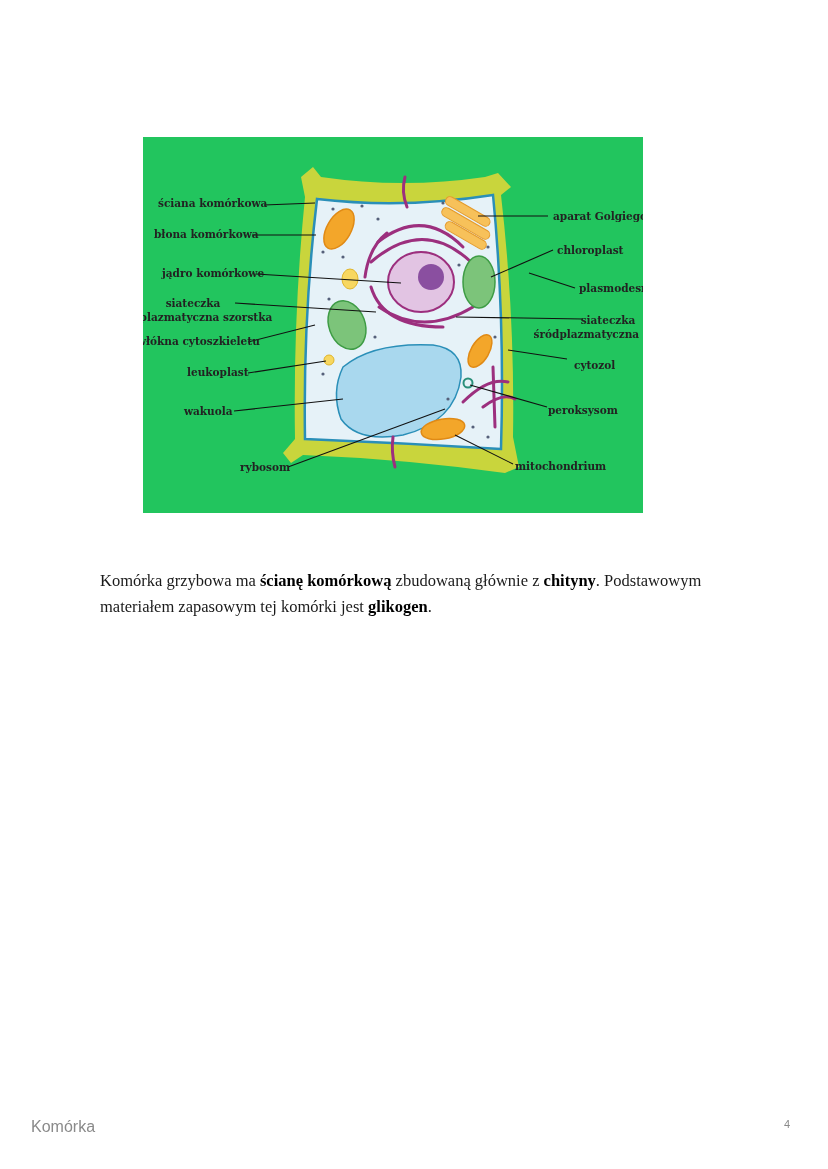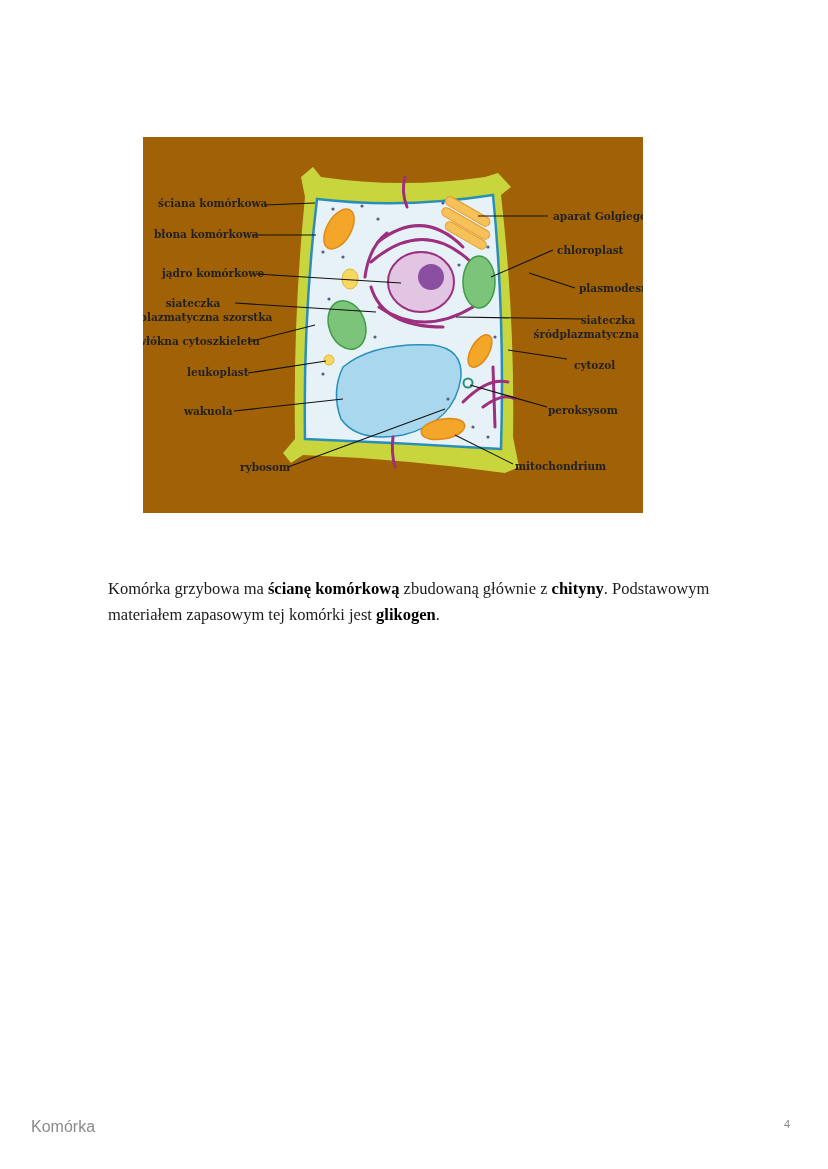--- a/index.html
+++ b/index.html
@@ -1,22 +1,22 @@
 <!DOCTYPE html>
 <html><head>
   <meta charset="utf-8">
   <style>
     html, body { margin: 0; padding: 0; background: #ffffff; }
     body { width: 828px; height: 1169px; position: relative; overflow: hidden; font-family: "Liberation Serif", serif; color: #111; }
-    .figure { position: absolute; left: 143px; top: 137px; width: 500px; height: 376px; background: #a16207; }
+    .figure { position: absolute; left: 143px; top: 137px; width: 500px; height: 376px; background: #22c55e; }
     .figure svg { display: block; }
     .lbl { font-family: "DejaVu Serif", serif; font-size: 10.5px; fill: #222; font-weight: bold; }
     .section { position: absolute; left: 100px; top: 568px; width: 640px; }
     .section h2 { margin: 0 0 8px 0; font-family: "Liberation Serif", serif; font-weight: bold; font-size: 21px; color: #000; }
-    .section p { margin: 8px; font-family: "Liberation Serif", serif; font-size: 16.5px; line-height: 26px; color: #1a1a1a; }
+    .section p { margin: 0; font-family: "Liberation Serif", serif; font-size: 16.5px; line-height: 26px; color: #1a1a1a; }
     .section p b { color: #000; }
     .footer-left { position: absolute; left: 31px; top: 1118px; font-family: "Liberation Sans", sans-serif; font-size: 16px; color: #8a8a8a; text-align: center; }
     .footer-right { position: absolute; left: 784px; top: 1118px; font-family: "Liberation Sans", sans-serif; font-size: 11px; color: #8a8a8a; }
   </style>
 </head>
 <body>
 
 <div class="figure">
   <svg width="500" height="376" viewBox="0 0 500 376" xmlns="http://www.w3.org/2000/svg">
 

